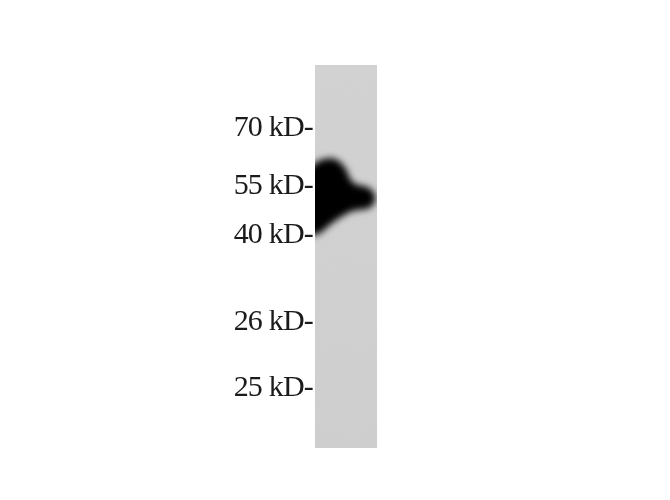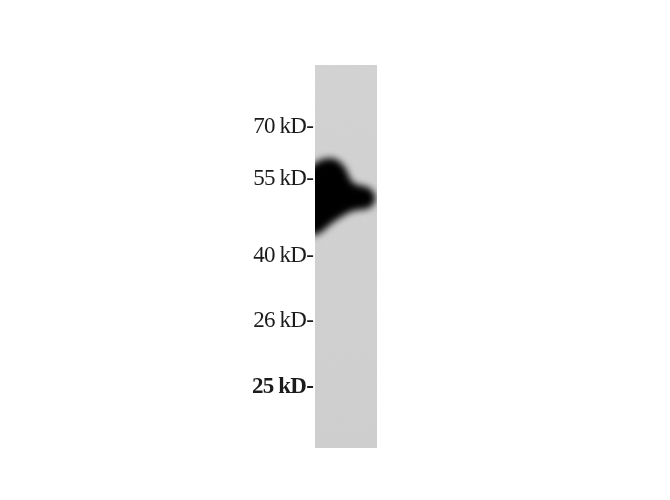--- a/index.html
+++ b/index.html
@@ -17,31 +17,31 @@
     width: 670px;
     height: 500px;
     background: var(--background, #ffffff);
   }
   
   .markers .marker {
     position: absolute;
     right: 357px;            
     width: 120px;
     text-align: right;
-    font-size: 23px;
+    font-size: 30px;
     line-height: 26px;
     letter-spacing: -0.8px;
     color: var(--label_text, #1b1b1b);
     white-space: nowrap;
   }
   .markers .marker:nth-child(1) { top: 113px; }
-  .markers .marker:nth-child(2) { top: 165px; text-align: right; }
-  .markers .marker:nth-child(3) { top: 242px; }
+  .markers .marker:nth-child(2) { top: 171px; text-align: right; }
+  .markers .marker:nth-child(3) { top: 220px; }
   .markers .marker:nth-child(4) { top: 307px; }
-  .markers .marker:nth-child(5) { top: 373px; font-weight: bold; }
+  .markers .marker:nth-child(5) { top: 373px; }
   
   .lane {
     position: absolute;
     left: 315px;
     top: 65px;
     width: 62px;
     height: 383px;
     background: linear-gradient(180deg,
       var(--lane_top, #d3d3d3),
       var(--lane_bottom, #cfcfcf));

